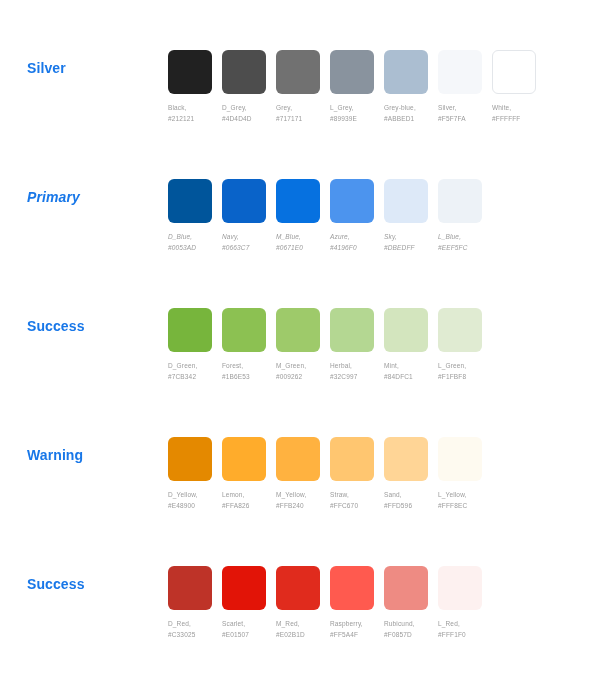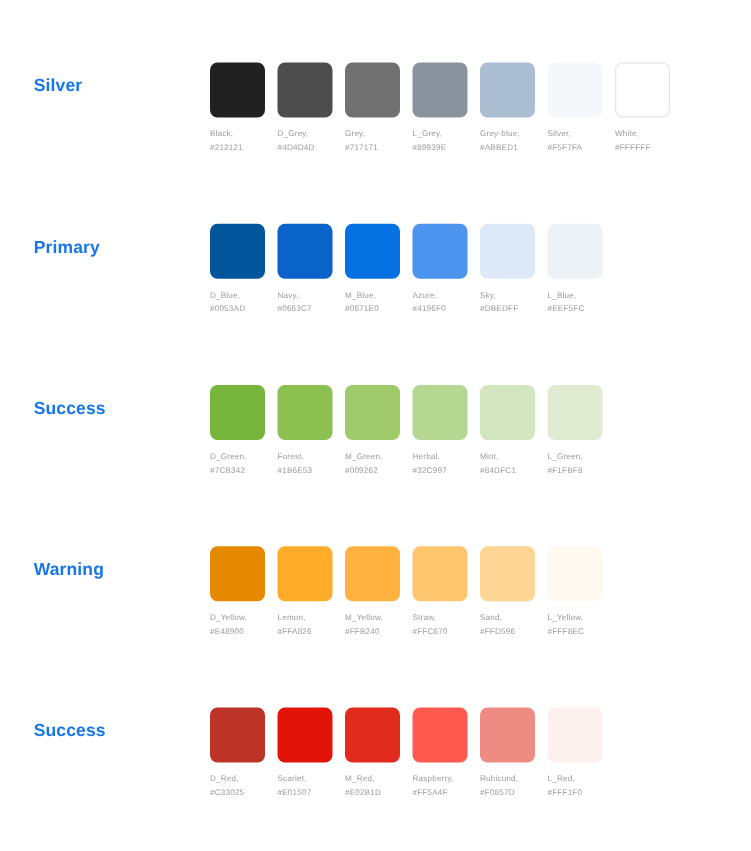--- a/index.html
+++ b/index.html
@@ -109,21 +109,21 @@
         <div class="swatch-cell">
           <div class="swatch-chip" style="background: rgb(245, 247, 250);"></div>
           <div class="swatch-label"><span class="name">Silver,</span><span class="hex">#F5F7FA</span></div>
         </div>
         <div class="swatch-cell">
           <div class="swatch-chip bordered" style="background: rgb(255, 255, 255);"></div>
           <div class="swatch-label"><span class="name">White,</span><span class="hex">#FFFFFF</span></div>
         </div>
       </div>
     </div>
-    <div class="palette-row" style="top: 149px;">
+    <div class="palette-row" style="top: 149px; font-style: italic;">
       <div class="row-title">Primary</div>
       <div class="swatch-strip">
         <div class="swatch-cell">
           <div class="swatch-chip" style="background: rgb(0, 85, 155);"></div>
           <div class="swatch-label"><span class="name">D_Blue,</span><span class="hex">#0053AD</span></div>
         </div>
         <div class="swatch-cell">
           <div class="swatch-chip" style="background: rgb(9, 99, 201);"></div>
           <div class="swatch-label"><span class="name">Navy,</span><span class="hex">#0663C7</span></div>
         </div>

